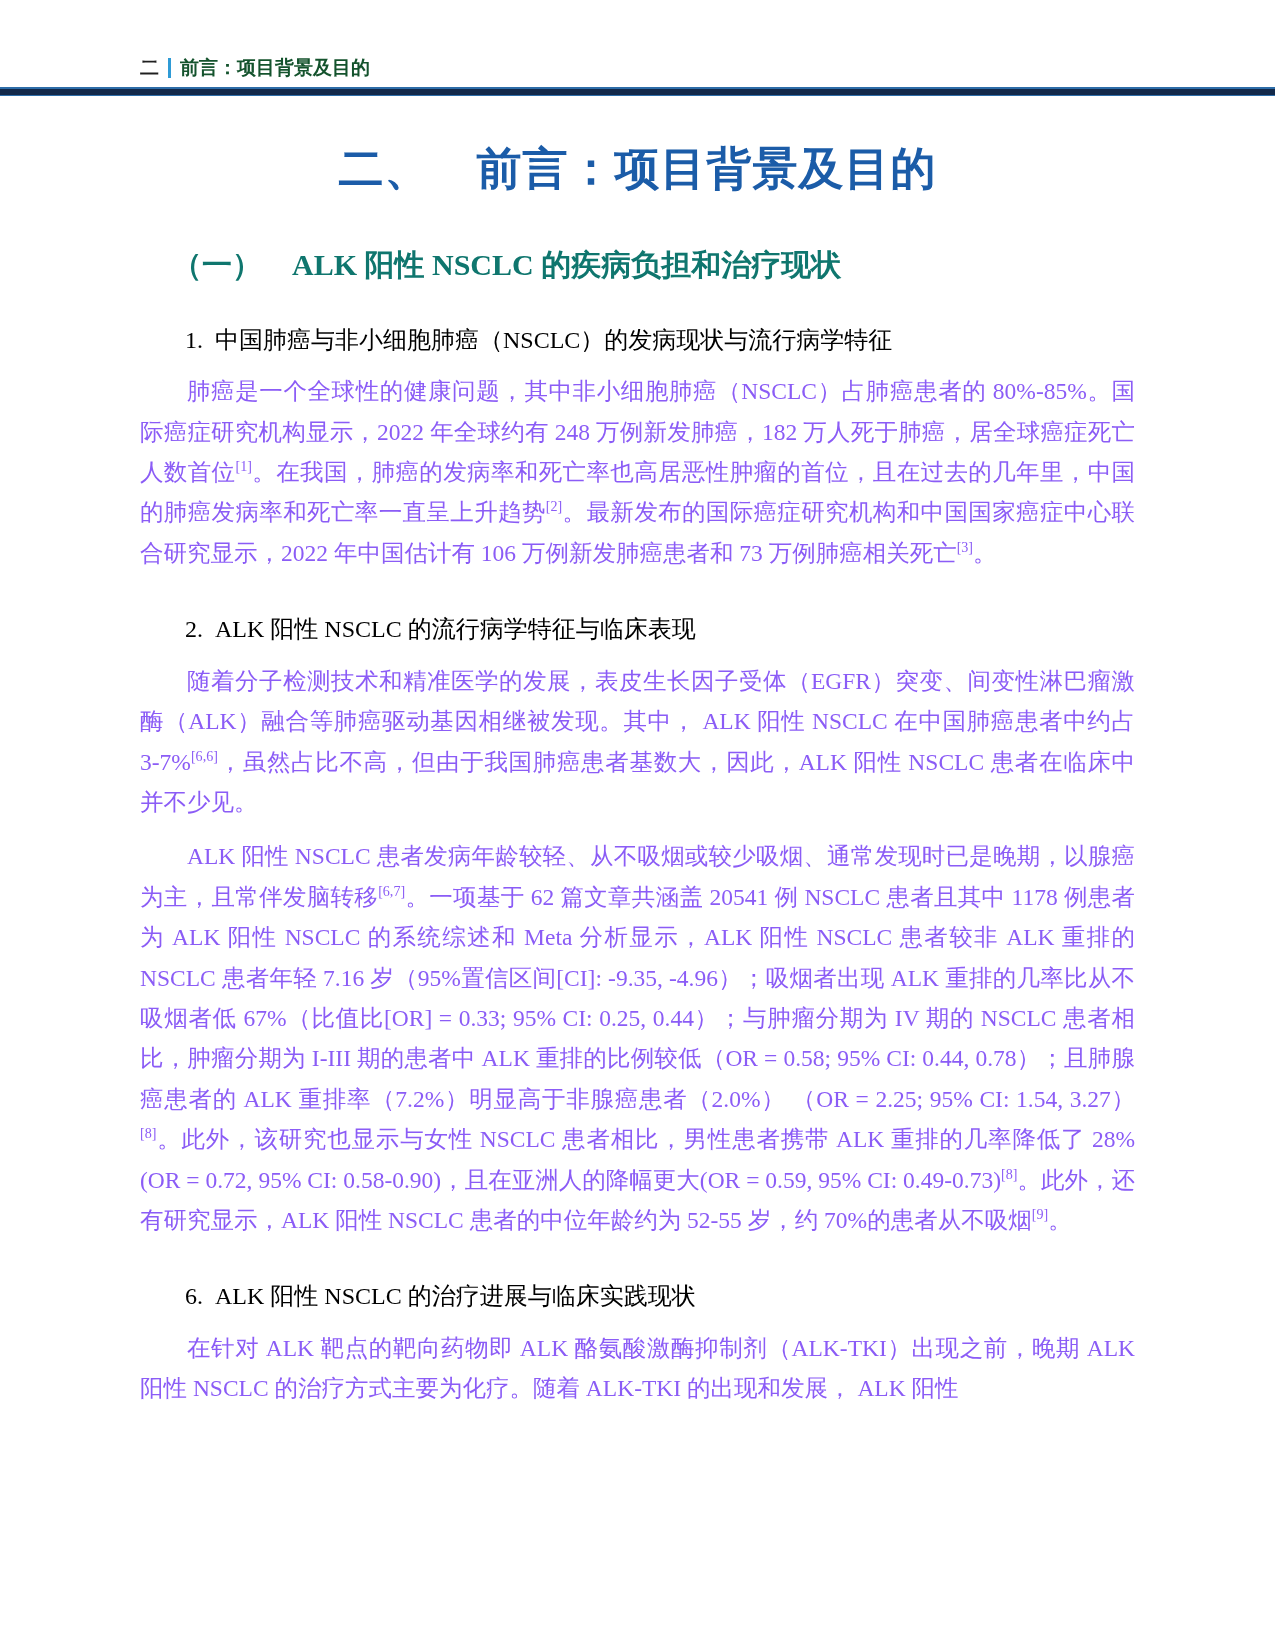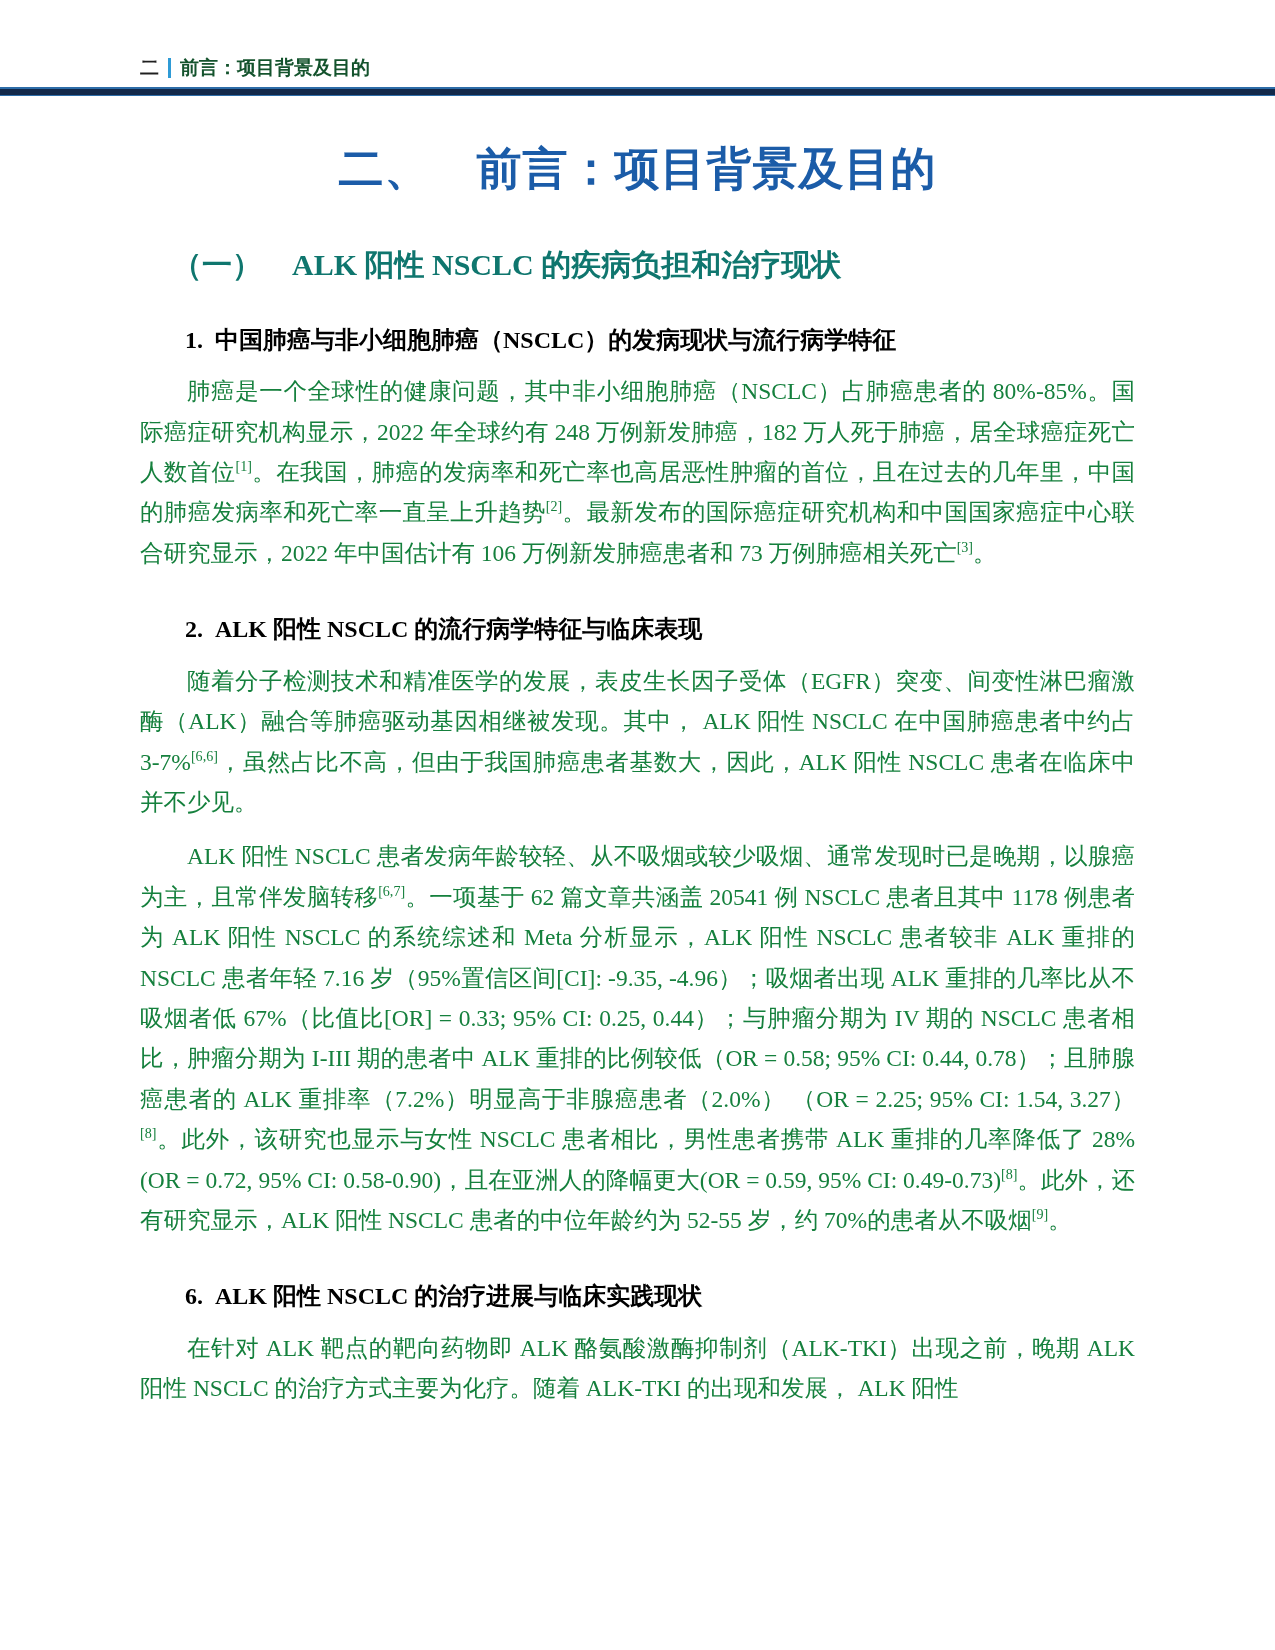--- a/index.html
+++ b/index.html
@@ -59,31 +59,31 @@
     font-size: 30px;
     font-weight: bold;
     line-height: 1.3;
   }
   .content {
     padding: 0 140px;
   }
   .sub-heading {
     margin: 40px 0 4px 45px;
     font-size: 24px;
-    font-weight: bold;
+    font-weight: normal;
     line-height: 1.4;
     color: #000000;
   }
   .body-para {
     margin: 14px 0 14px 0;
     font-size: 23.5px;
     line-height: 40.4px;
     text-align: justify;
     text-indent: 2em;
-    color: #15803d;
+    color: #8b5cf6;
   }
   .body-para sup {
     font-size: 0.6em;
     line-height: 0;
     vertical-align: super;
   }
 </style>
 </head>
 <body>
 

